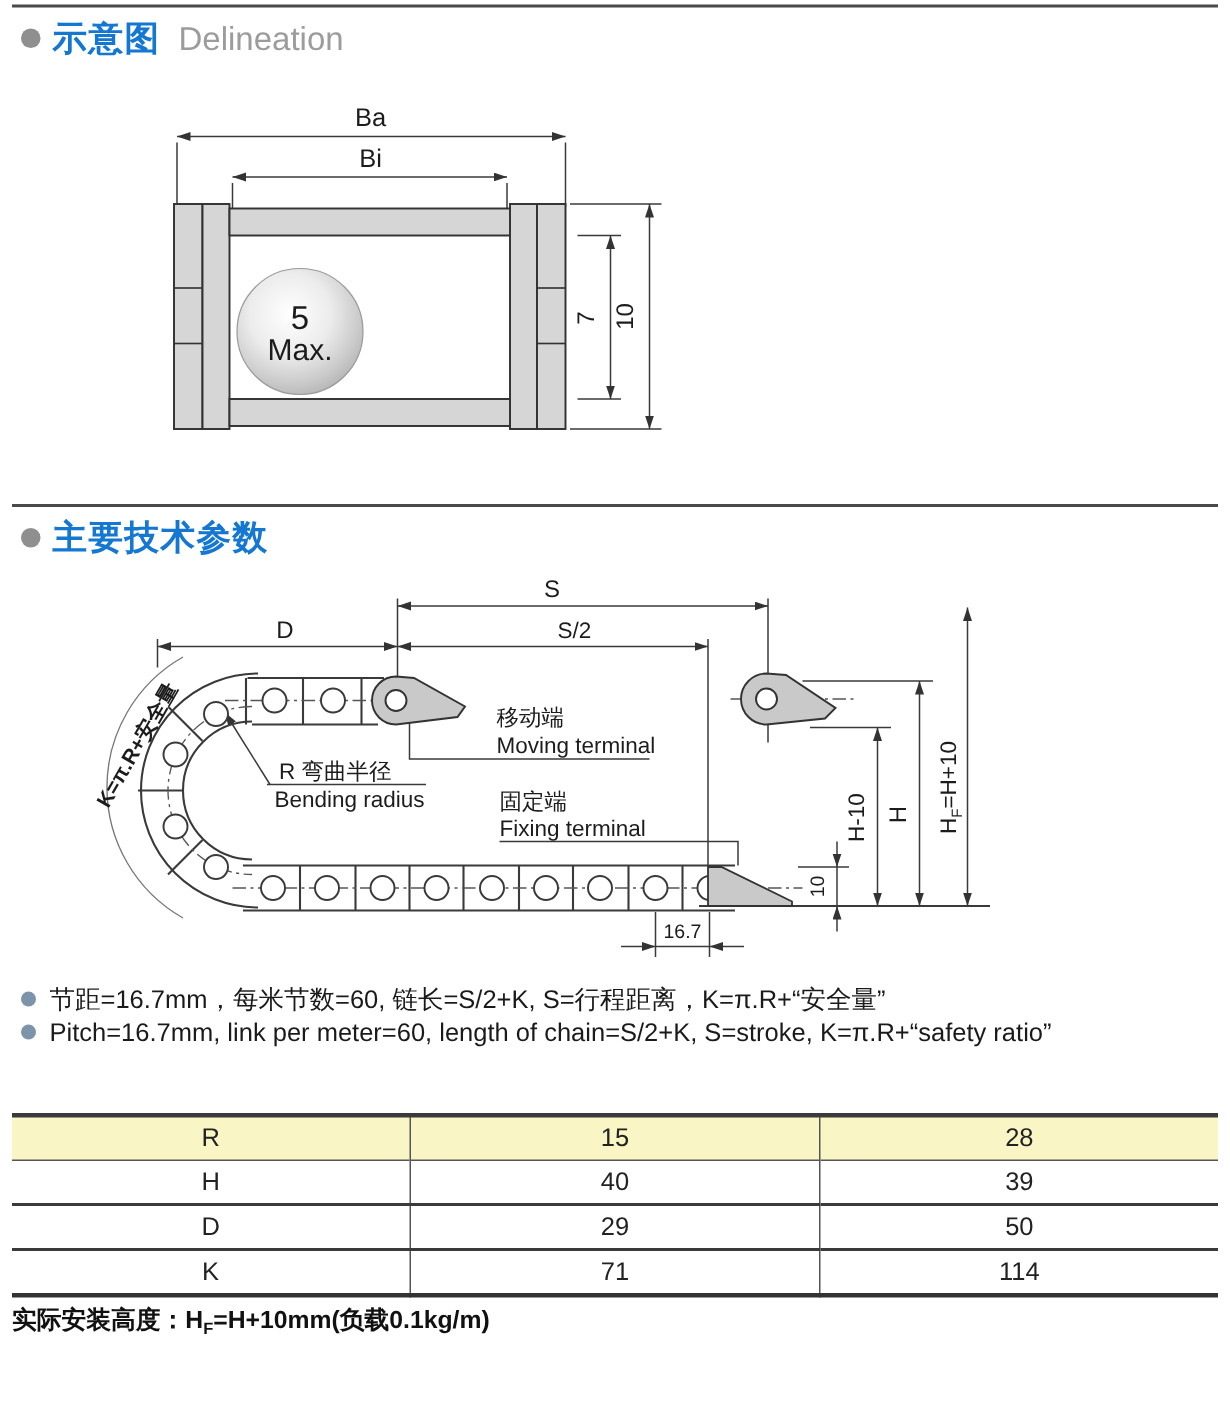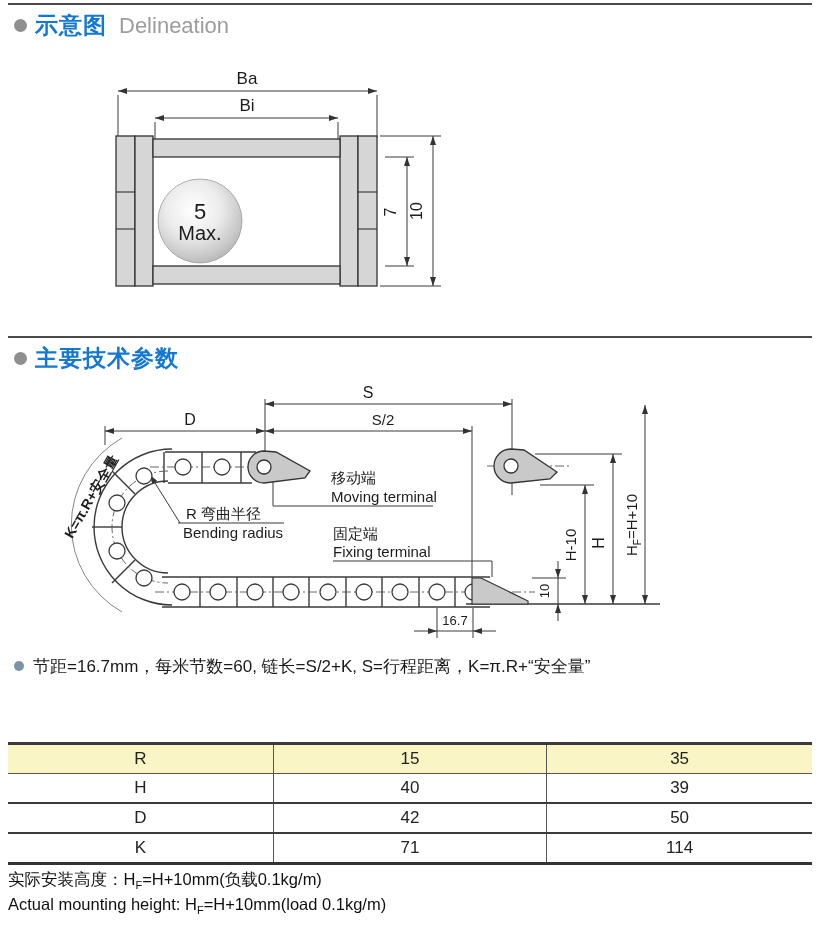--- a/index.html
+++ b/index.html
@@ -210,46 +210,47 @@
       <tspan>H</tspan><tspan dy="4" font-size="10">F</tspan><tspan dy="-4">=H+10</tspan>
     </text>
     <text x="549" y="216" font-size="13" text-anchor="middle" transform="rotate(-90 549 216)">10</text>
     <text x="455" y="250" font-size="13" text-anchor="middle">16.7</text>
   </svg>
 
   <div class="note-row" style="top:656px;">
     <span class="note-bullet"></span>
     <span class="note-text">节距=16.7mm，每米节数=60, 链长=S/2+K, S=行程距离，K=π.R+“安全量”</span>
   </div>
+  <div class="note-row" style="top:678px;">
+    <span class="note-bullet"></span>
+    <span class="note-text">Pitch=16.7mm, link per meter=60, length of chain=S/2+K, S=stroke, K=π.R+“safety ratio”</span>
+  </div>
 
   <table class="spec">
     <tbody>
       <tr class="hl">
         <td class="c1">R</td>
         <td class="c2">15</td>
-        <td class="c3">35</td>
+        <td class="c3">28</td>
       </tr>
       <tr>
         <td class="c1">H</td>
         <td class="c2">40</td>
         <td class="c3">39</td>
       </tr>
       <tr class="thick">
         <td class="c1">D</td>
-        <td class="c2">42</td>
+        <td class="c2">29</td>
         <td class="c3">50</td>
       </tr>
       <tr class="thick">
         <td class="c1">K</td>
         <td class="c2">71</td>
         <td class="c3">114</td>
       </tr>
     </tbody>
   </table>
 
-  <div class="foot" style="top:869px;">
+  <div class="foot" style="top:869px;font-weight:bold;">
     <span>实际安装高度：H</span><sub>F</sub><span>=H+10mm(负载0.1kg/m)</span>
   </div>
-  <div class="foot" style="top:895px;">
-    <span>Actual mounting height: H</span><sub>F</sub><span>=H+10mm(load 0.1kg/m)</span>
-  </div>
 
 </div>
 
 </body></html>

